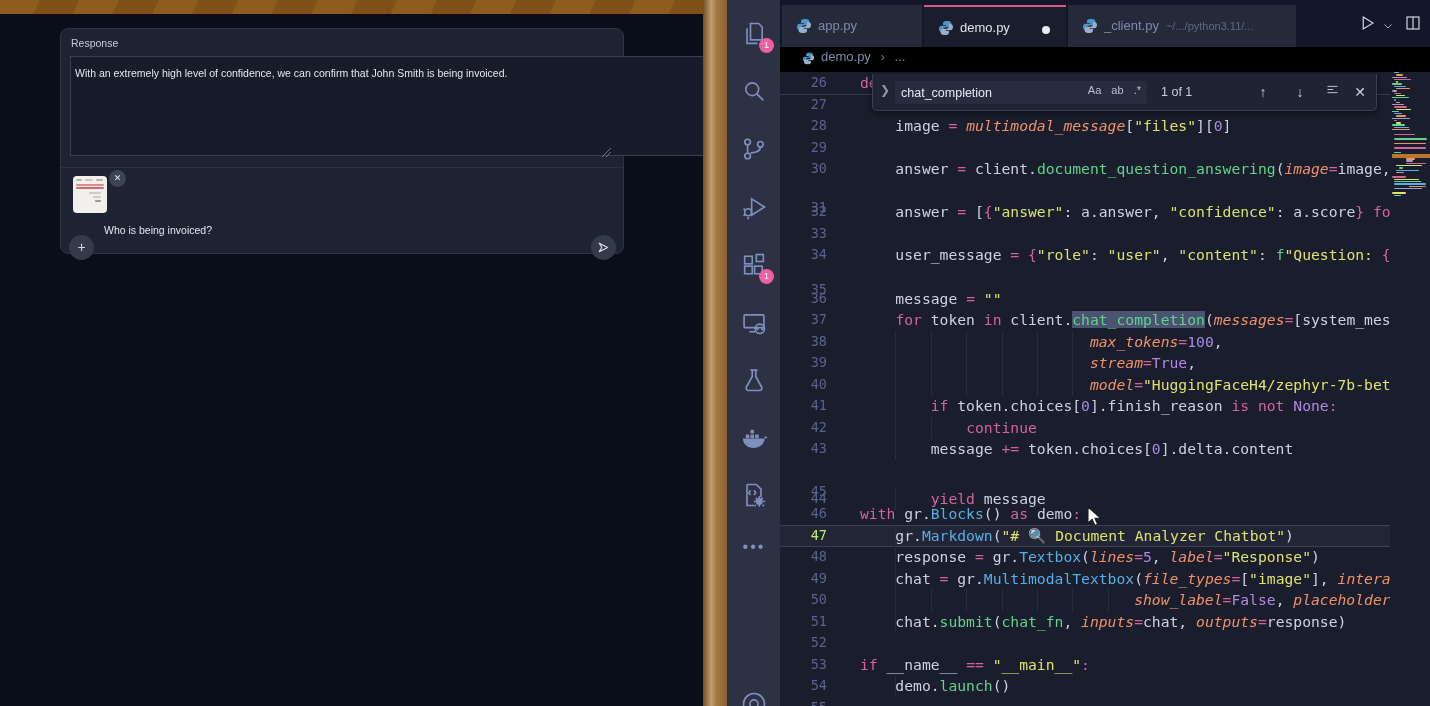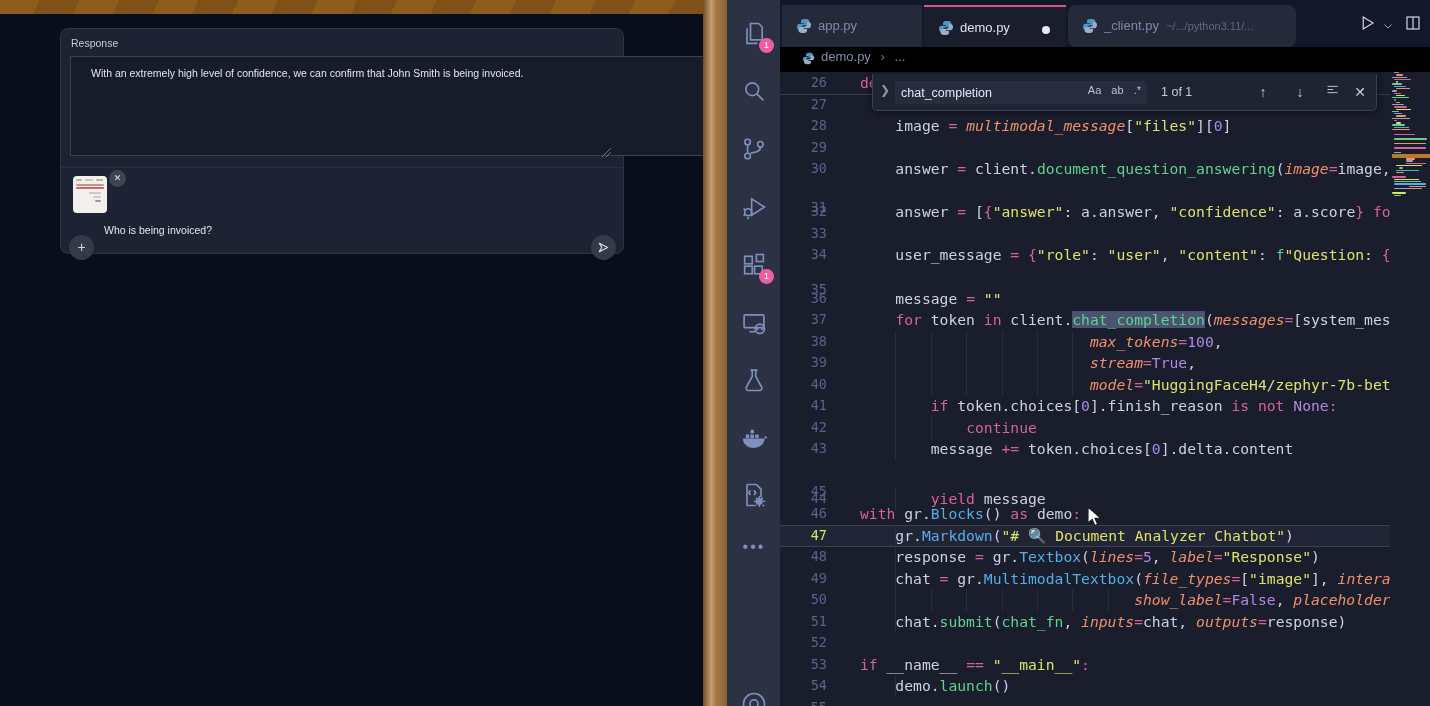--- a/index.html
+++ b/index.html
@@ -3,21 +3,21 @@
 <meta charset="utf-8">
 <style>
   html,body{margin:0;padding:0;background:#000;}
   #stage{position:relative;width:1430px;height:706px;overflow:hidden;font-family:"Liberation Sans",sans-serif;background:#0a0e1a;}
   
   .gradio-panel{position:absolute;left:0;top:0;width:703px;height:706px;background:#0a0e1a;}
   .g-topbar{position:absolute;left:0;top:0;width:703px;height:14px;
     background:repeating-linear-gradient(115deg,#8e5c1d 0 36px,#7f5118 36px 72px);}
   .g-card{position:absolute;left:60px;top:28px;width:564px;height:226px;background:#1d2332;border:1px solid #2d3443;border-radius:8px;box-sizing:border-box;}
   .g-label{position:absolute;left:10px;top:8px;font-size:10.5px;color:#c6ccd8;}
-  .g-textarea{position:absolute;left:9px;top:27px;width:650px;height:100px;box-sizing:border-box;background:#161c29;border:1px solid #39404f;border-radius:0;resize:none;color:#e3e6ee;font-family:"Liberation Sans",sans-serif;font-size:10.5px;padding:9px 20px;line-height:1.45;outline:none;}
+  .g-textarea{position:absolute;left:9px;top:27px;width:650px;height:100px;box-sizing:border-box;background:#161c29;border:1px solid #39404f;border-radius:0;resize:none;color:#e3e6ee;font-family:"Liberation Sans",sans-serif;font-size:10.5px;padding:9px 4px;line-height:1.45;outline:none;}
   .g-resize{position:absolute;right:12px;top:119px;width:9px;height:9px;
     background:linear-gradient(135deg,transparent 45%,#6b7384 45%,#6b7384 52%,transparent 52%,transparent 68%,#6b7384 68%,#6b7384 75%,transparent 75%);}
   .g-mm{position:absolute;left:0;top:138px;width:562px;height:86px;border-top:1px solid #2a3140;}
   .g-thumb{position:absolute;left:12px;top:8px;width:34px;height:37px;background:#f2f0ec;border-radius:4px;overflow:hidden;}
   .g-thumb .tl{position:absolute;height:2px;border-radius:1px;}
   .g-thumb-x{position:absolute;left:36px;top:-6px;width:17px;height:17px;border-radius:50%;background:#3d4454;color:#dfe3ea;font-size:9px;line-height:17px;text-align:center;cursor:pointer;}
   .g-circle-btn{position:absolute;width:25px;height:25px;border-radius:50%;background:#333a4a;color:#d2d6e0;text-align:center;line-height:24px;font-size:14px;cursor:pointer;}
   .g-query{position:absolute;left:43px;top:56px;font-size:10.5px;color:#e2e5ec;}
   
   .sash{position:absolute;left:703px;top:0;width:24px;height:706px;
@@ -206,21 +206,21 @@
     <div class="tab active" style="left:144px;width:142px;">
       <span class="pyico">
         <svg width="16" height="16" viewBox="0 0 16 16">
             <path d="M7.9 1C6 1 5 1.9 5 3.4V5h3.2v.8H3.6C2 5.8 1 7 1 8.9s1 3 2.6 3H5V9.8C5 8.3 6.3 7.2 8 7.2h3c1.5 0 2.4-1 2.4-2.4V3.4C13.4 1.9 12 1 10.2 1z" fill="#4e96c8"></path>
             <path d="M8.1 15c1.9 0 2.9-.9 2.9-2.4V11H7.8v-.8h4.6c1.6 0 2.6-1.2 2.6-3.1s-1-3-2.6-3H11v2.1c0 1.5-1.3 2.6-3 2.6H5c-1.5 0-2.4 1-2.4 2.4v1.4C2.6 14.1 4 15 5.8 15z" fill="#9ab0c8"></path>
           </svg>
       </span>
       <span class="tlabel">demo.py</span>
       <span class="mod-dot"></span>
     </div>
-    <div class="tab" style="left:288px;width:228px;border-radius:8px;">
+    <div class="tab" style="left:288px;width:228px;">
       <span class="pyico">
         <svg width="16" height="16" viewBox="0 0 16 16">
             <path d="M7.9 1C6 1 5 1.9 5 3.4V5h3.2v.8H3.6C2 5.8 1 7 1 8.9s1 3 2.6 3H5V9.8C5 8.3 6.3 7.2 8 7.2h3c1.5 0 2.4-1 2.4-2.4V3.4C13.4 1.9 12 1 10.2 1z" fill="#4e96c8"></path>
             <path d="M8.1 15c1.9 0 2.9-.9 2.9-2.4V11H7.8v-.8h4.6c1.6 0 2.6-1.2 2.6-3.1s-1-3-2.6-3H11v2.1c0 1.5-1.3 2.6-3 2.6H5c-1.5 0-2.4 1-2.4 2.4v1.4C2.6 14.1 4 15 5.8 15z" fill="#9ab0c8"></path>
           </svg>
       </span>
       <span class="tlabel"><span>_client.py</span><span class="tdesc">~/.../python3.11/...</span></span>
     </div>
     <div class="tab" style="left:572px;width:10px;overflow:hidden;">
       <span class="pyico" style="left:3px">

